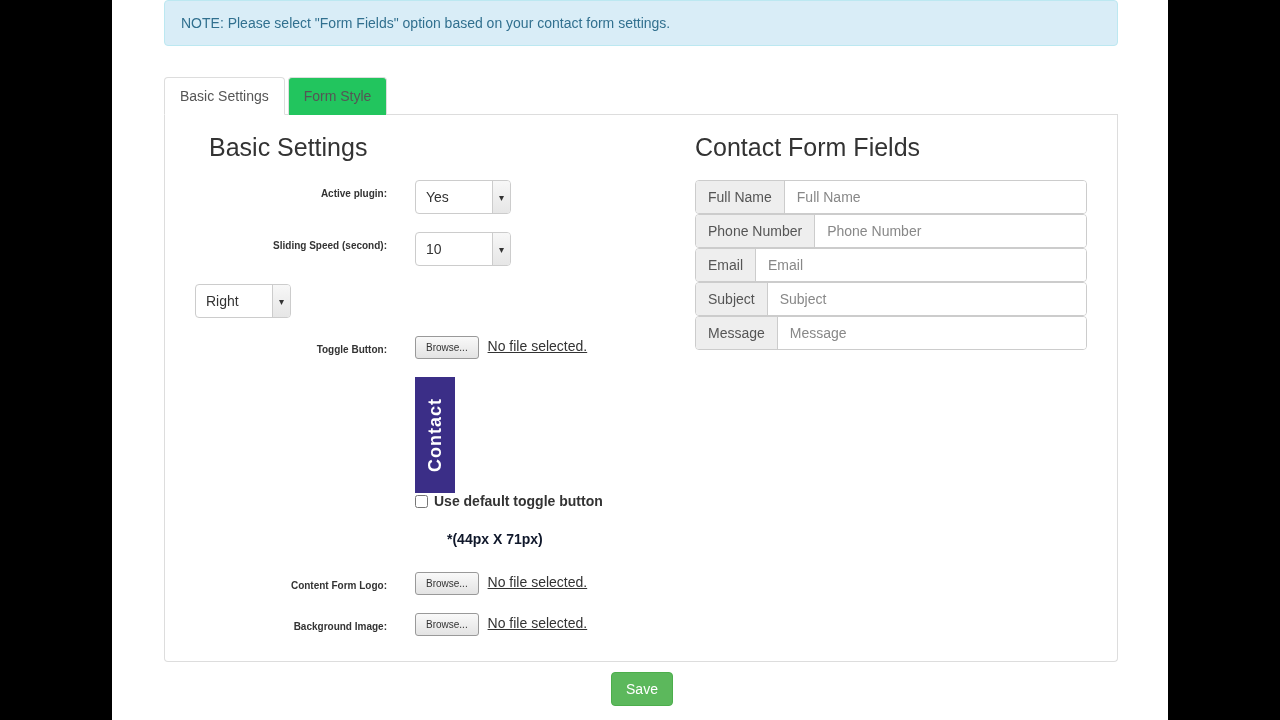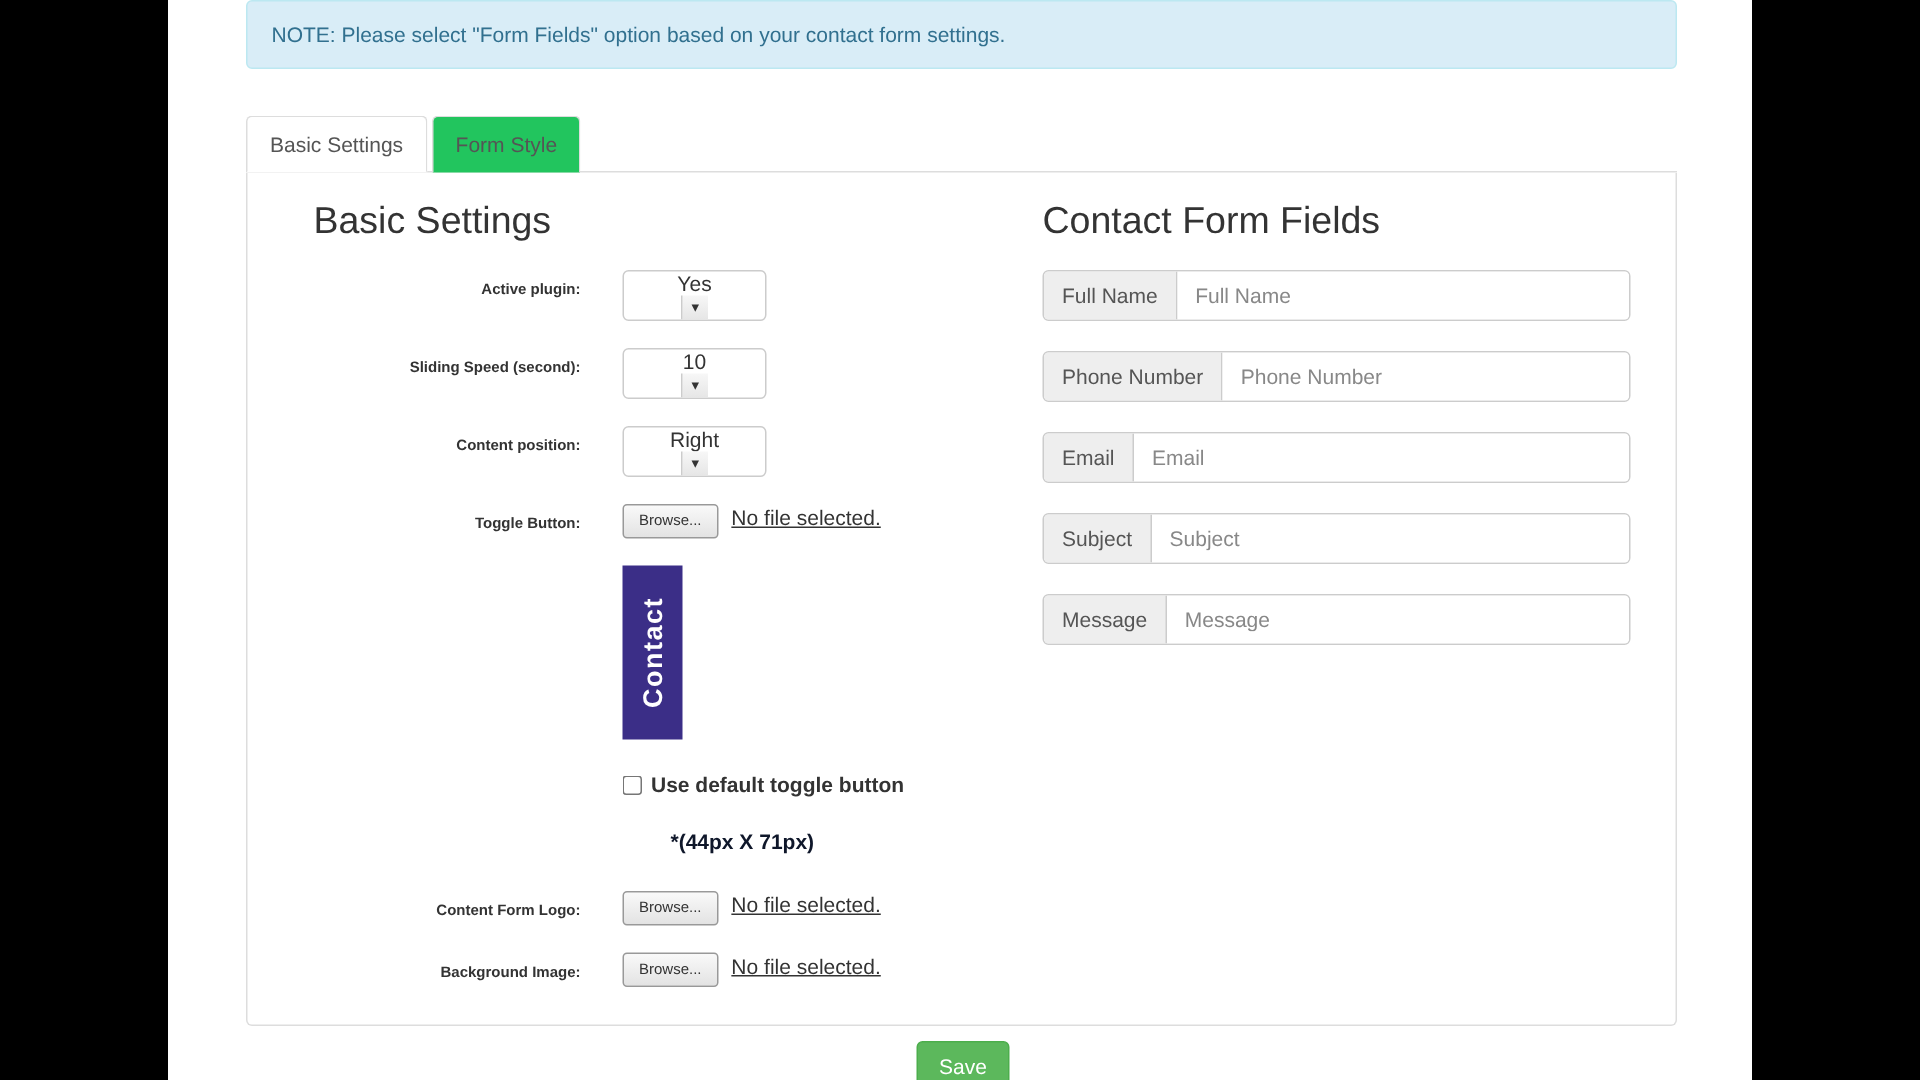--- a/index.html
+++ b/index.html
@@ -85,21 +85,20 @@
   .form-control { flex: 1; }
   .select-box {
     width: 96px;
     height: 34px;
     border: 1px solid #ccc;
     border-radius: 4px;
     display: flex;
     align-items: center;
     cursor: pointer;
     overflow: hidden;
-    flex-direction: column;
   }
   .select-text {
     flex: 1;
     padding: 0 10px;
     font-size: 14px;
   }
   .select-arrow {
     width: 18px;
     height: 100%;
     background: linear-gradient(#f7f7f7,#e6e6e6);
@@ -136,40 +135,39 @@
   }
   .toggle-preview span {
     color: #fff;
     font-weight: bold;
     font-size: 18px;
     writing-mode: vertical-rl;
     transform: rotate(180deg);
     letter-spacing: 1px;
   }
   .checkbox-row {
-    margin-top: 22px;
     font-weight: bold;
     font-size: 14px;
     display: flex;
     align-items: center;
     gap: 6px;
   }
   .checkbox-row input { width: 13px; height: 13px; }
   .size-hint {
     color: #0f172a;
     font-weight: bold;
     font-size: 14px;
     margin-top: 22px;
     margin-left: 32px;
   }
   .field-row {
     display: flex;
     border: 1px solid #ccc;
     border-radius: 4px;
-    margin-bottom: 20px;
+    margin-bottom: 0;
     overflow: hidden;
     height: 34px;
   }
   .field-label {
     background: #eee;
     border-right: 1px solid #ccc;
     padding: 8px 12px;
     font-size: 14px;
     color: #555;
   }
@@ -231,21 +229,20 @@
           <div class="form-label">Sliding Speed (second):</div>
           <div class="form-control">
             <div class="select-box">
               <span class="select-text">10</span>
               <span class="select-arrow">▾</span>
             </div>
           </div>
         </div>
 
         <div class="form-row">
-          <div class="form-label">Content position:</div>
           <div class="form-control">
             <div class="select-box">
               <span class="select-text">Right</span>
               <span class="select-arrow">▾</span>
             </div>
           </div>
         </div>
 
         <div class="form-row">
           <div class="form-label">Toggle Button:</div>

